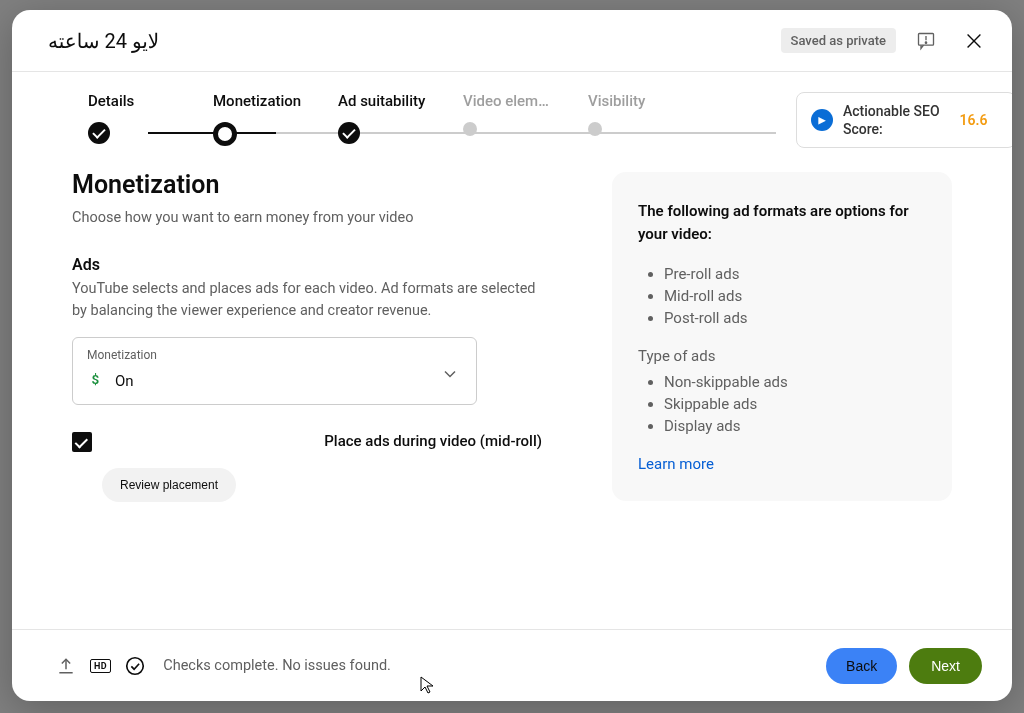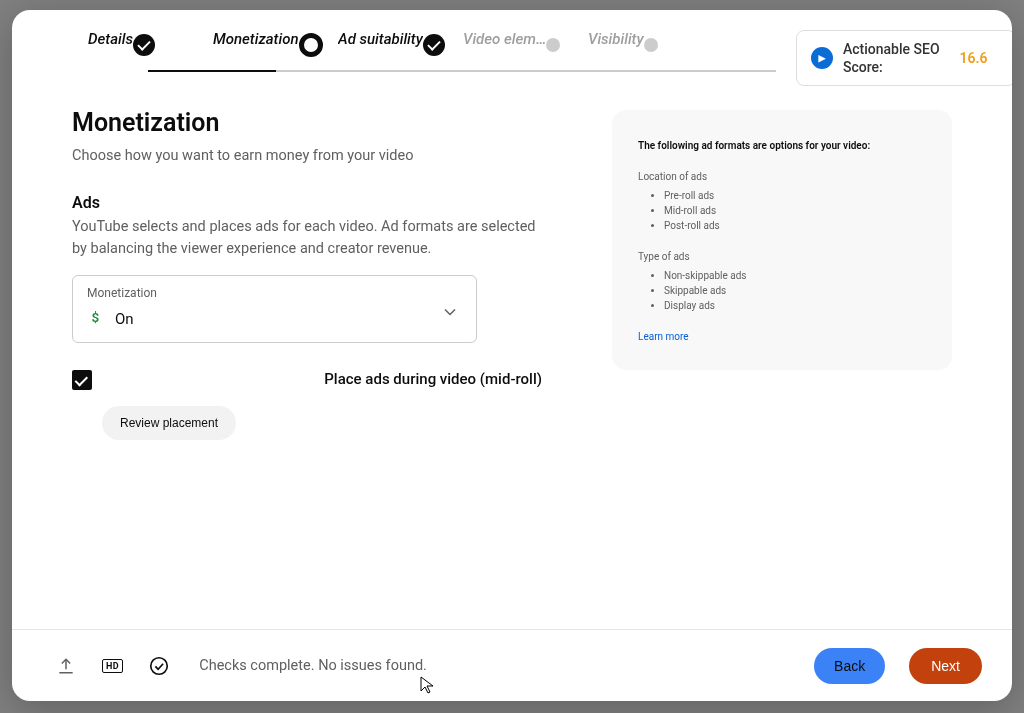--- a/index.html
+++ b/index.html
@@ -61,26 +61,24 @@
     gap: 18px;
   }
   .stepper {
     display:flex;
     align-items:flex-start;
     position:relative;
     flex:1;
   }
   .step {
     display:flex;
-    flex-direction:row;
-    align-items:center;
+    flex-direction:column;
     width: 125px;
     position:relative;
     cursor:pointer;
-    font-style:italic;
   }
   .step-label {
     font-size: 15px;
     font-weight:500;
     color:#0d0d0d;
     padding-bottom: 12px;
     white-space:nowrap;
     overflow:hidden;
     text-overflow:ellipsis;
     max-width:110px;
@@ -188,60 +186,78 @@
 
   .review-btn{
     display:inline-block; margin-top:16px; margin-left:30px;
     background:#f2f2f2; border:none; border-radius:20px;
     padding:10px 18px; font-size:12px; font-weight:500; color:#0d0d0d;
     cursor:pointer;
   }
 
   .info-card{
     background:#f8f8f8; border-radius:14px;
-    padding:28px 26px; font-size:10px; color:#333;
+    padding:28px 26px; font-size:15px; color:#333;
     margin-top:16px;
   }
   .info-card .lead{ font-weight:600; color:#0d0d0d; line-height:1.5; margin-bottom:18px;}
   .info-card .grp-title{ color:#606060; margin-bottom:6px;}
   .info-card ul{ list-style:disc; padding-left:26px; color:#606060; margin-bottom:18px;}
   .info-card ul li{ padding:2px 0;}
   .info-card a{ color:#065fd4; text-decoration:none; cursor:pointer;}
 
   .dlg-footer{
     border-top:1px solid #e5e5e5;
     display:flex; align-items:center;
     padding: 14px 30px 14px 42px;
-    gap:24px;
+    gap:12px;
     height:72px;
   }
   .ft-icon{ width:24px; height:24px; display:flex;align-items:center;justify-content:center; color:#606060;}
   .ft-status{ font-size:14.5px; color:#606060; flex:1; margin-left:4px;}
   .btn-back{
     background:#3b82f6; border:none; border-radius:20px;
     padding:10px 20px; font-size:14px; font-weight:400; color:#0d0d0d; cursor:pointer;
   }
   .btn-next{
-    background:#c2410c; color:#fff; border:none; border-radius:20px;
+    background:#4d7c0f; color:#fff; border:none; border-radius:20px;
     padding:10px 22px; font-size:14px; font-weight:500; cursor:pointer;
   }
   .cursor-arrow{
     position:absolute; left:420px; top:676px; pointer-events:none;
   }
   .cursor-arrow svg{ width:14px; height:18px;}
   .hd-badge{
     border:1.6px solid #0d0d0d; font-size:9px; font-weight:700;
     padding:1px 3px; border-radius:2px; color:#0d0d0d; letter-spacing:0.5px;
   }
 </style>
 </head>
 <body>
 
 <div class="dialog">
 
+  <div class="dlg-header">
+    <div class="dlg-title">لايو 24 ساعته</div>
+    <div class="save-badge">Saved as private</div>
+    <div class="hdr-icon">
+      <svg width="20" height="20" viewBox="0 0 24 24" fill="none" stroke="#606060" stroke-width="1.6">
+        <rect x="3" y="3" width="18" height="14" rx="1"></rect>
+          <path d="M9 17l-3 4v-4"></path>
+        <line x1="12" y1="6" x2="12" y2="11"></line>
+          <circle cx="12" cy="14" r="0.8" fill="#606060"></circle>
+      </svg>
+    </div>
+    <div class="hdr-icon close-x">
+      <svg viewBox="0 0 24 24">
+          <line x1="5" y1="5" x2="19" y2="19"></line>
+          <line x1="19" y1="5" x2="5" y2="19"></line>
+        </svg>
+    </div>
+  </div>
 
   <div class="stepper-row">
     <div class="stepper">
       <div class="step-line done" style="left:60px; width:128px;"></div>
       <div class="step-line" style="left:188px; width:500px;"></div>
 
       <div class="step">
         <div class="step-label">Details</div>
         <div class="step-dot check"></div>
       </div>
@@ -304,21 +320,20 @@
         </div>
       </div>
 
       <button class="review-btn">Review placement</button>
     </div>
 
     <div class="right-col">
       <div class="info-card">
         <p class="lead">The following ad formats are options for your video:</p>
 
-        <p class="grp-title">Location of ads</p>
         <ul>
           <li>Pre-roll ads</li>
           <li>Mid-roll ads</li>
           <li>Post-roll ads</li>
         </ul>
 
         <p class="grp-title">Type of ads</p>
         <ul>
           <li>Non-skippable ads</li>
           <li>Skippable ads</li>

